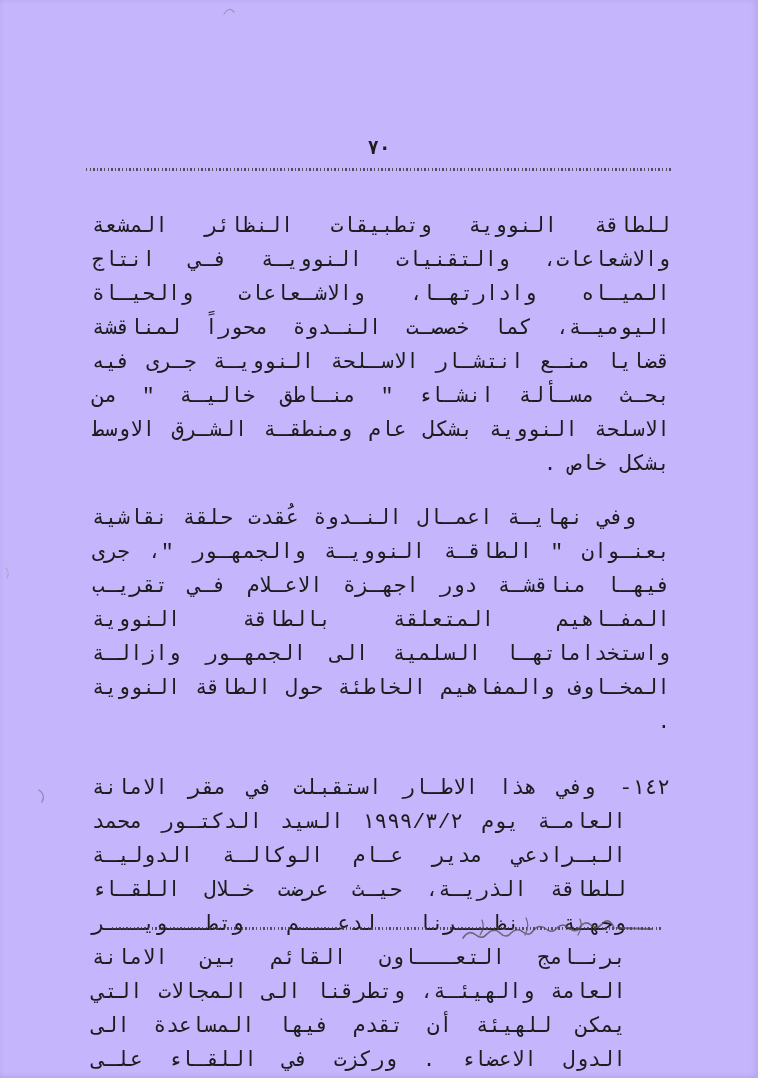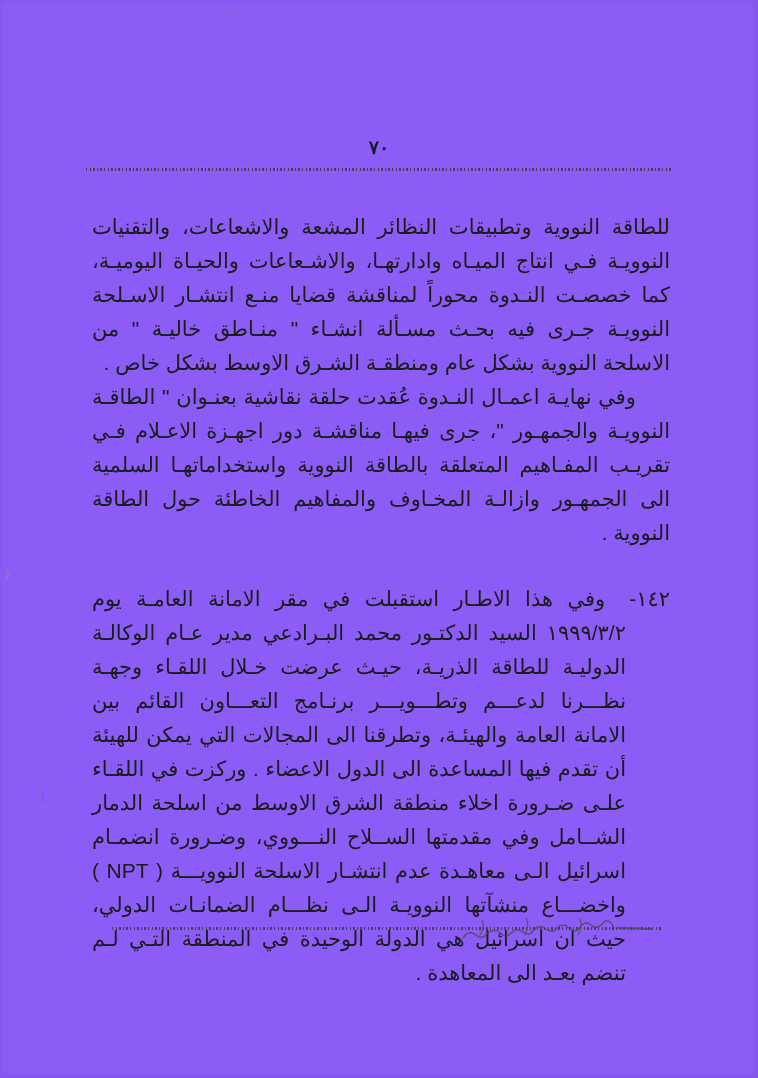--- a/index.html
+++ b/index.html
@@ -4,23 +4,23 @@
 <style>
   html, body {
     margin: 0;
     padding: 0;
     background: #ffffff;
   }
   .page {
     position: relative;
     width: 758px;
     height: 1078px;
-    background: #8b5cf6;
+    background: #c4b5fd;
     overflow: hidden;
-    font-family: Liberation Sans, sans-serif;
+    font-family: Liberation Mono, monospace;
     color: #1c1c1c;
     box-shadow: inset -3px 0 6px rgba(0,0,0,0.05), inset 0 -2px 5px rgba(0,0,0,0.05);
   }
   .page-number {
     position: absolute;
     top: 136px;
     left: 0;
     right: 0;
     text-align: center;
     font-size: 19px;
@@ -44,20 +44,21 @@
     right: 88px;
     left: 92px;
     direction: rtl;
     text-align: justify;
     font-size: 21px;
     line-height: 34px;
   }
   .para { margin: 0; }
   .p1 { margin-top: 6px; }
   .p2 {
+    margin-top: 20px;
     text-indent: 34px;
   }
   .p3 {
     margin-top: 32px;
     padding-right: 44px;
     text-indent: -44px;
   }
   .marker {
     display: inline;
     margin-left: 24px;

